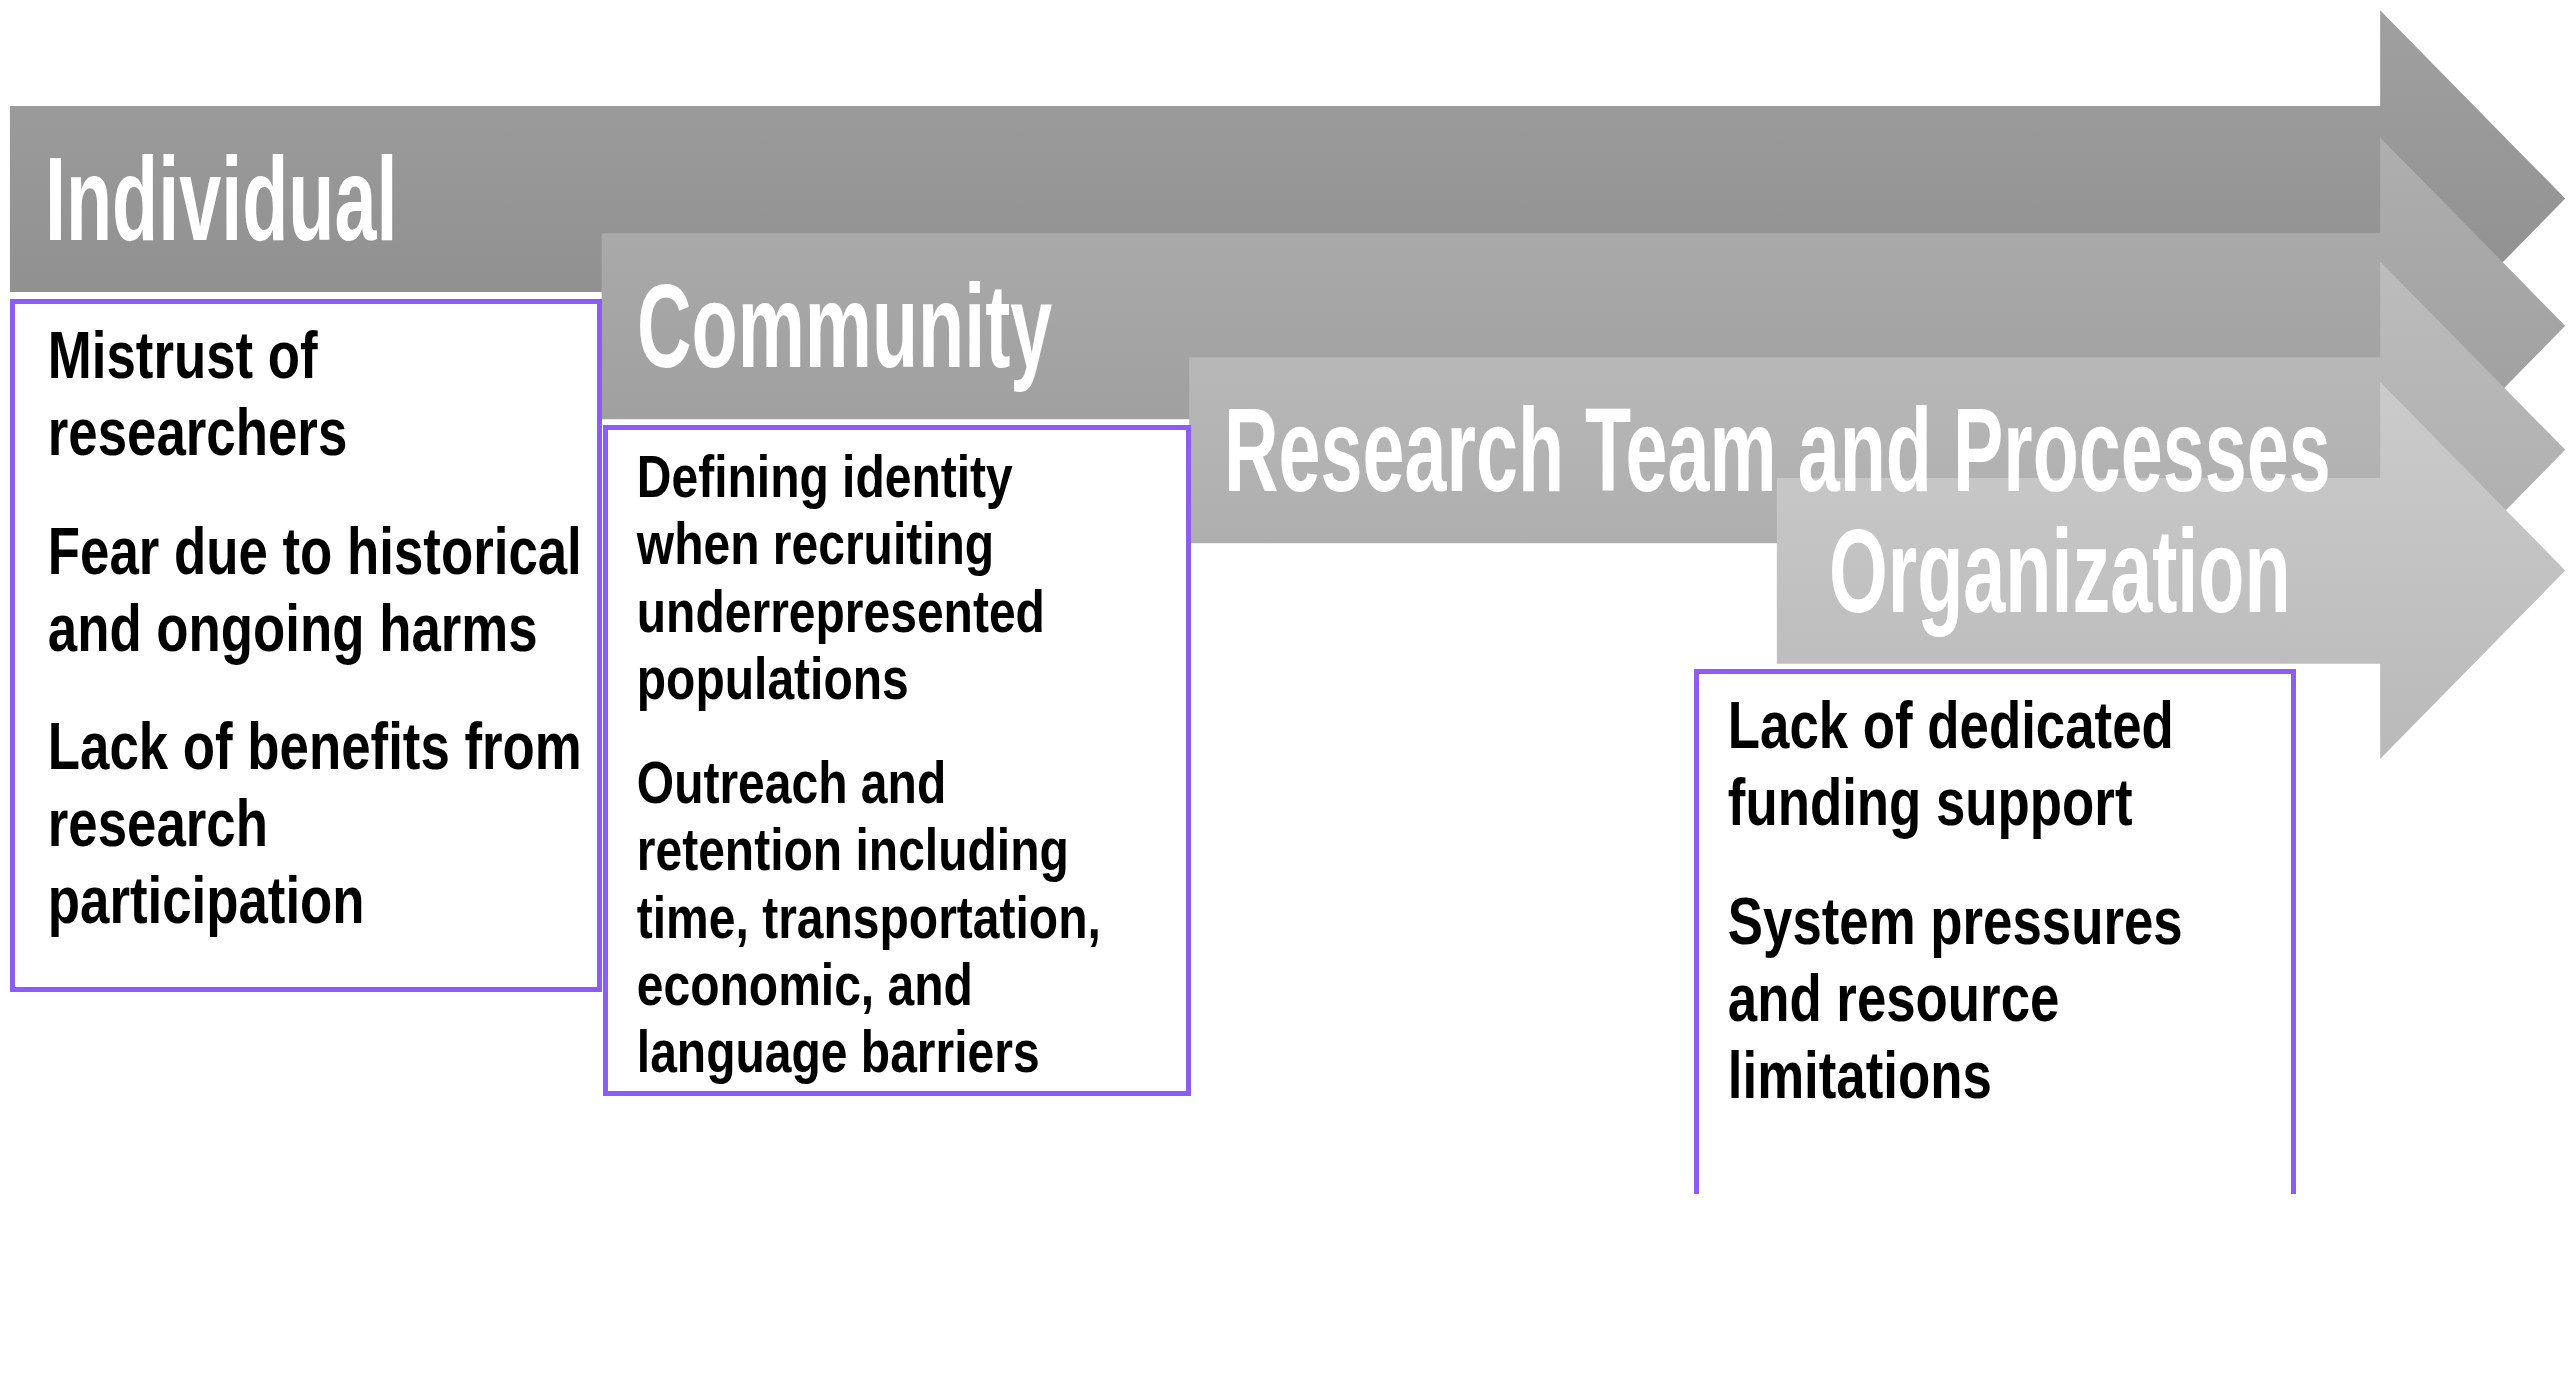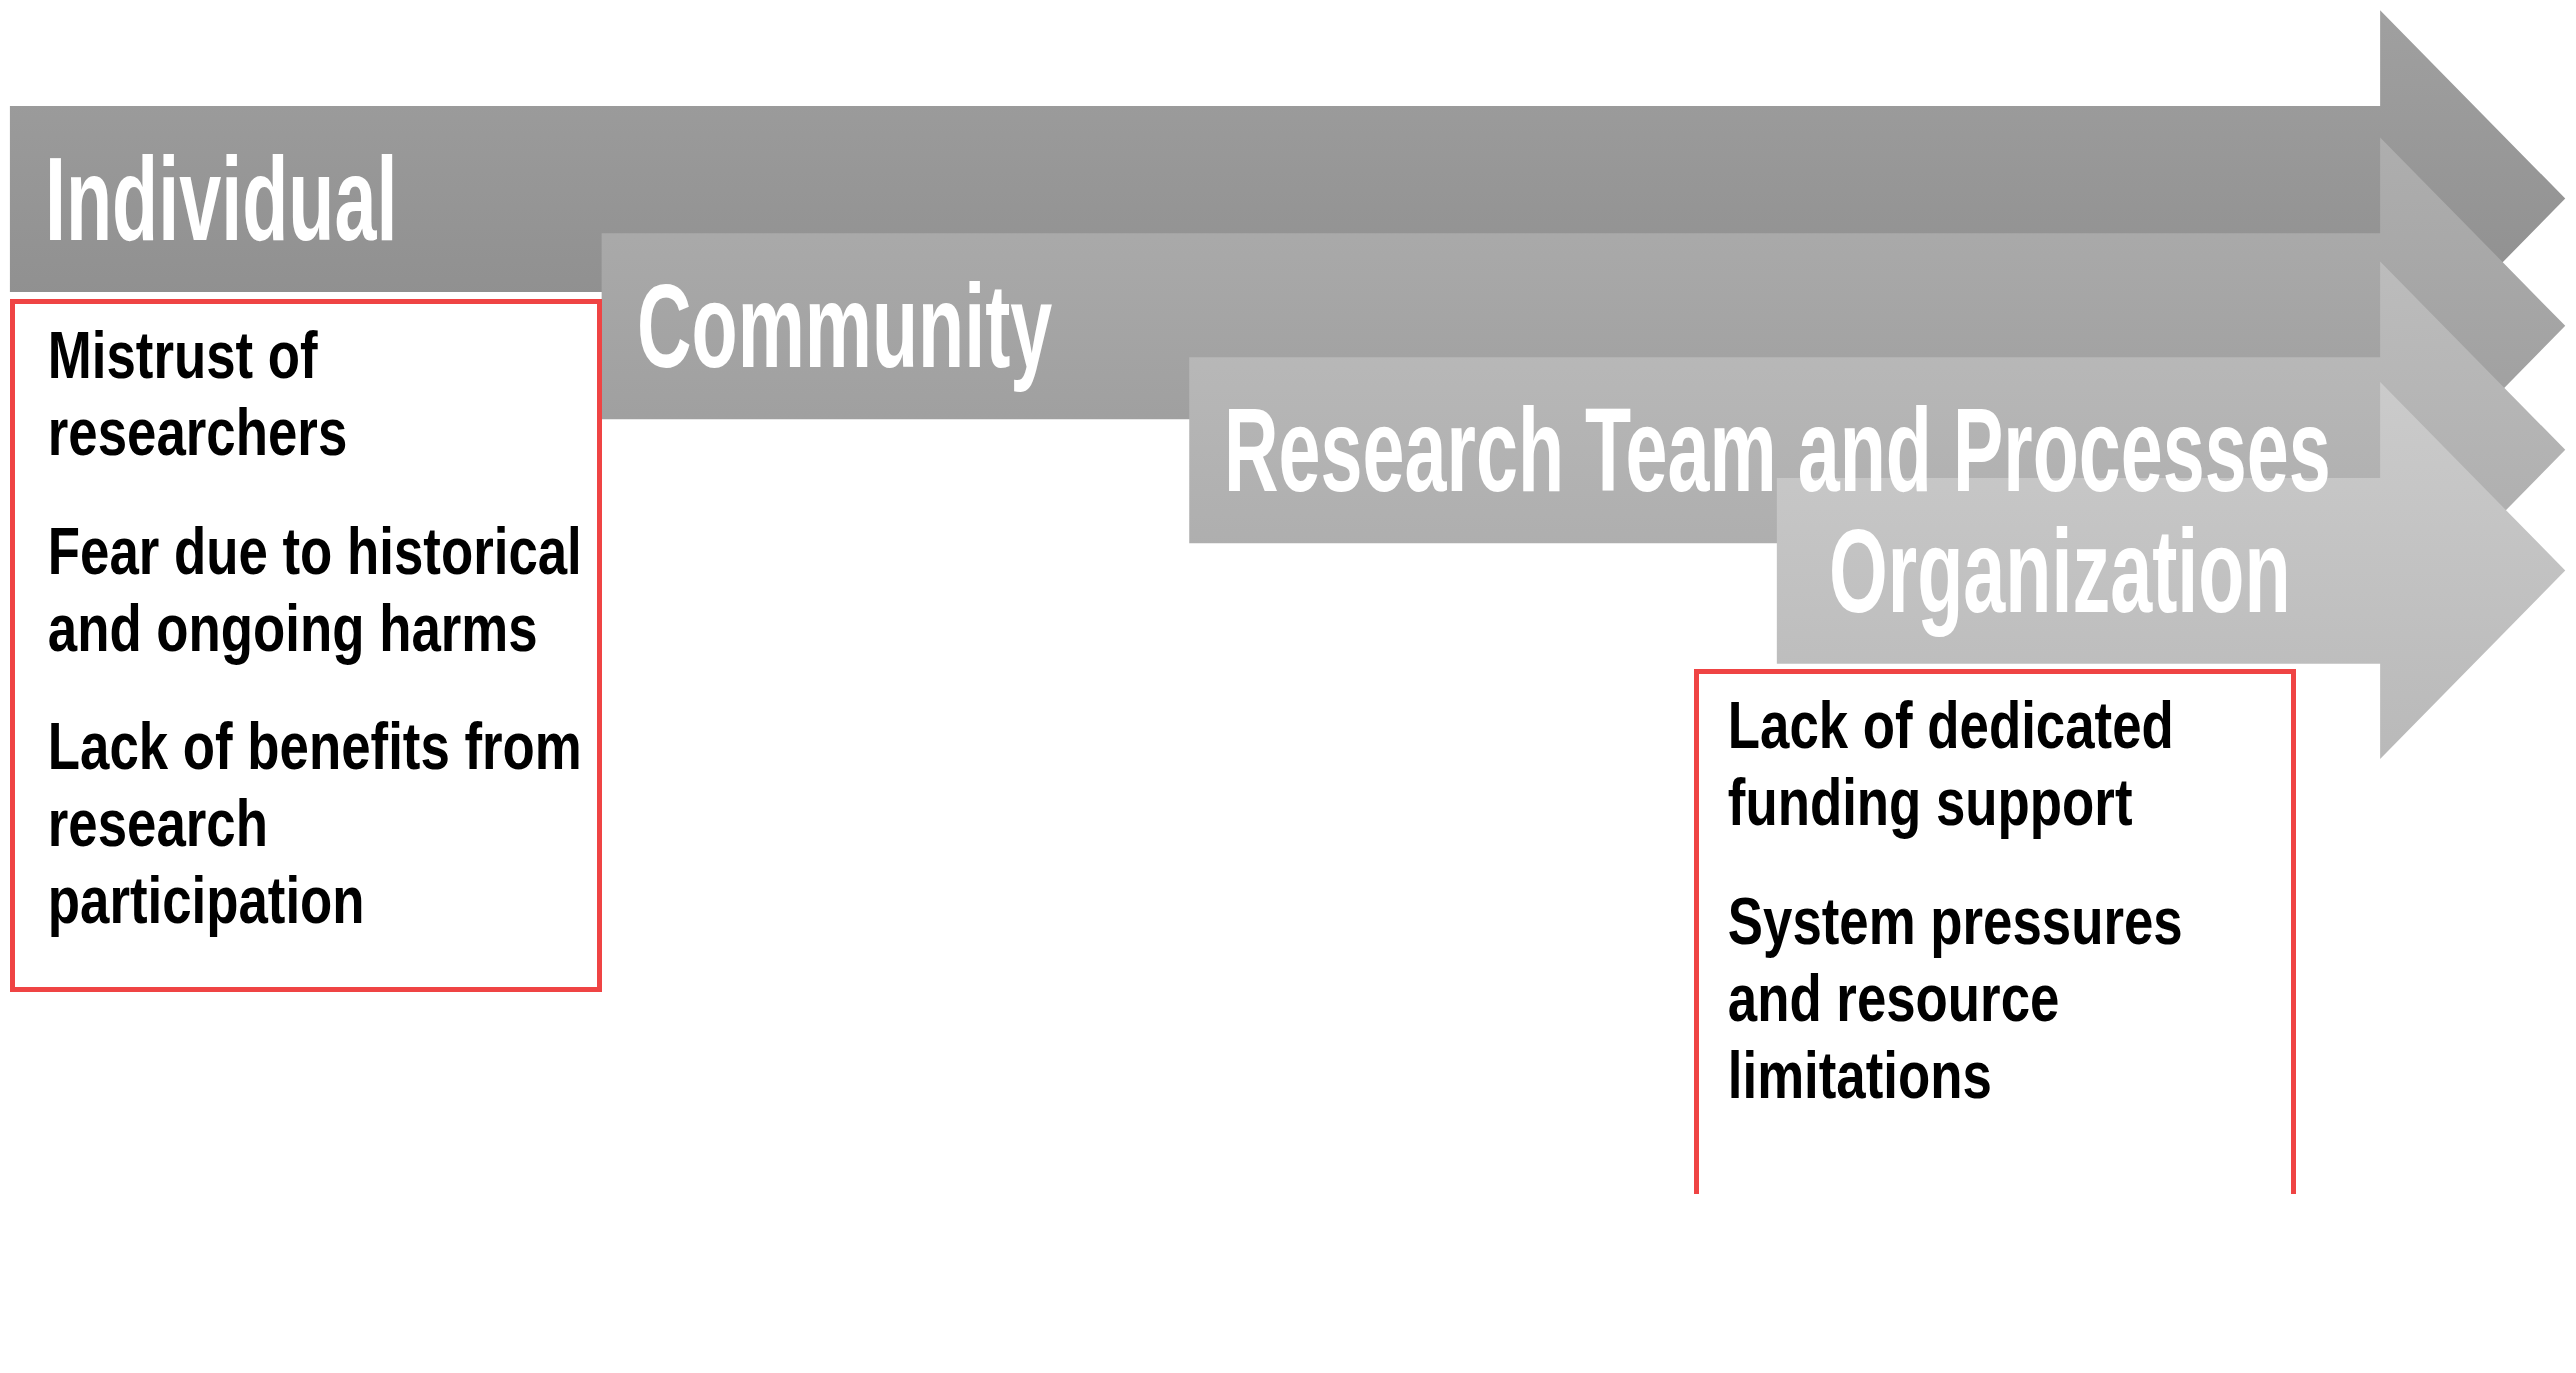--- a/index.html
+++ b/index.html
@@ -20,21 +20,21 @@
   }
   .band-label span{
     display:inline-block;
     font-size:118px;font-weight:bold;color:#ffffff;
     white-space:nowrap;line-height:1;
     transform:scaleX(0.64);transform-origin:left center;
   }
   .txtbox{
     position:absolute;
     background:#ffffff;
-    border:5px solid #ef4444;
+    border:5px solid #8b5cf6;
     box-sizing:border-box;
   }
   .txtbox .content{
     transform:scaleX(0.8);transform-origin:left top;
     padding-top:13.2px;
     color:#000000;font-weight:bold;
   }
   .txtbox .content p{margin:0 0 0.62em 0;}
   
   #box-0{left:10px;  top:299px; width:592px; height:693px;}
@@ -93,20 +93,26 @@
     <span>Organization</span>
   </div>
 
   <div class="txtbox" id="box-0">
     <div class="content">
         <p>Mistrust of researchers</p>
         <p>Fear due to historical and ongoing harms</p>
         <p>Lack of benefits from research participation</p>
       </div>
   </div>
+  <div class="txtbox" id="box-1">
+    <div class="content">
+        <p>Defining identity when recruiting underrepresented populations</p>
+        <p>Outreach and retention including time, transportation, economic, and language barriers</p>
+      </div>
+  </div>
   <div class="txtbox" id="box-3">
     <div class="content">
         <p>Lack of dedicated funding support</p>
         <p>System pressures and resource limitations</p>
       </div>
   </div>
 
 </div>
 
 

